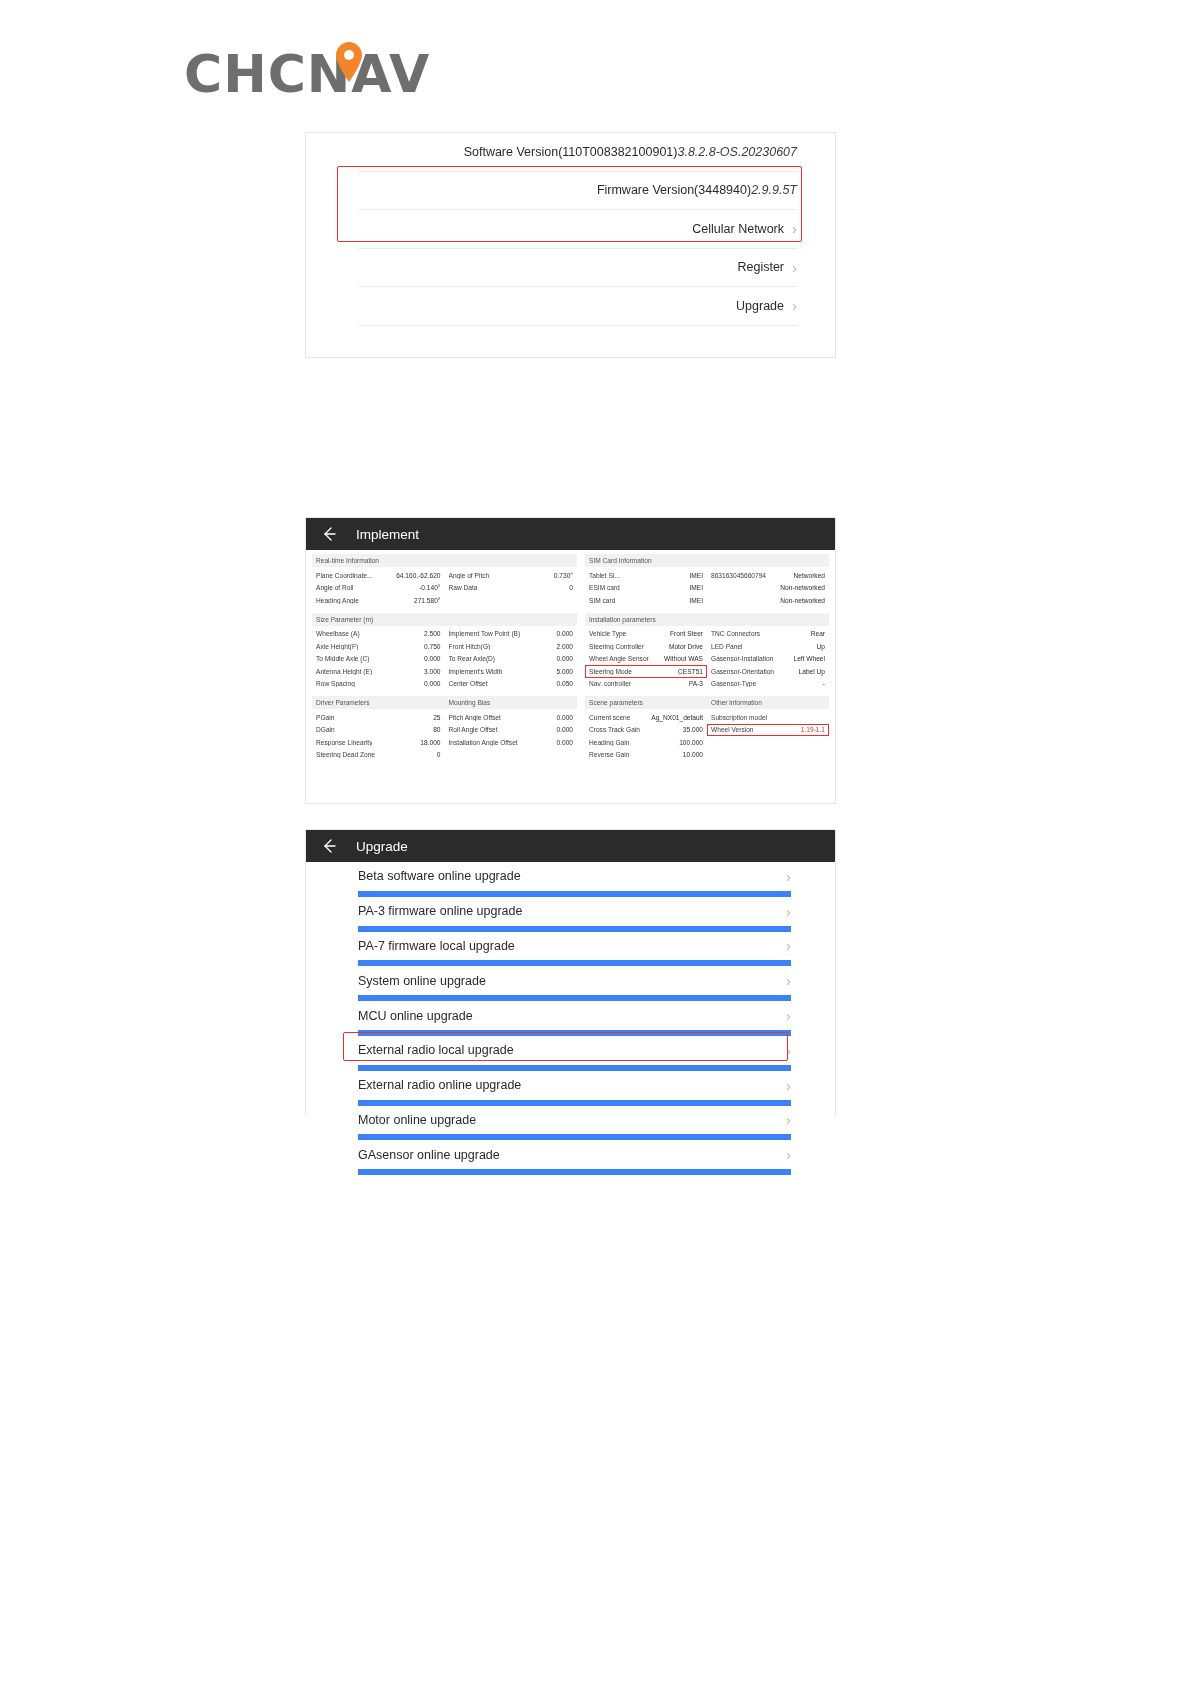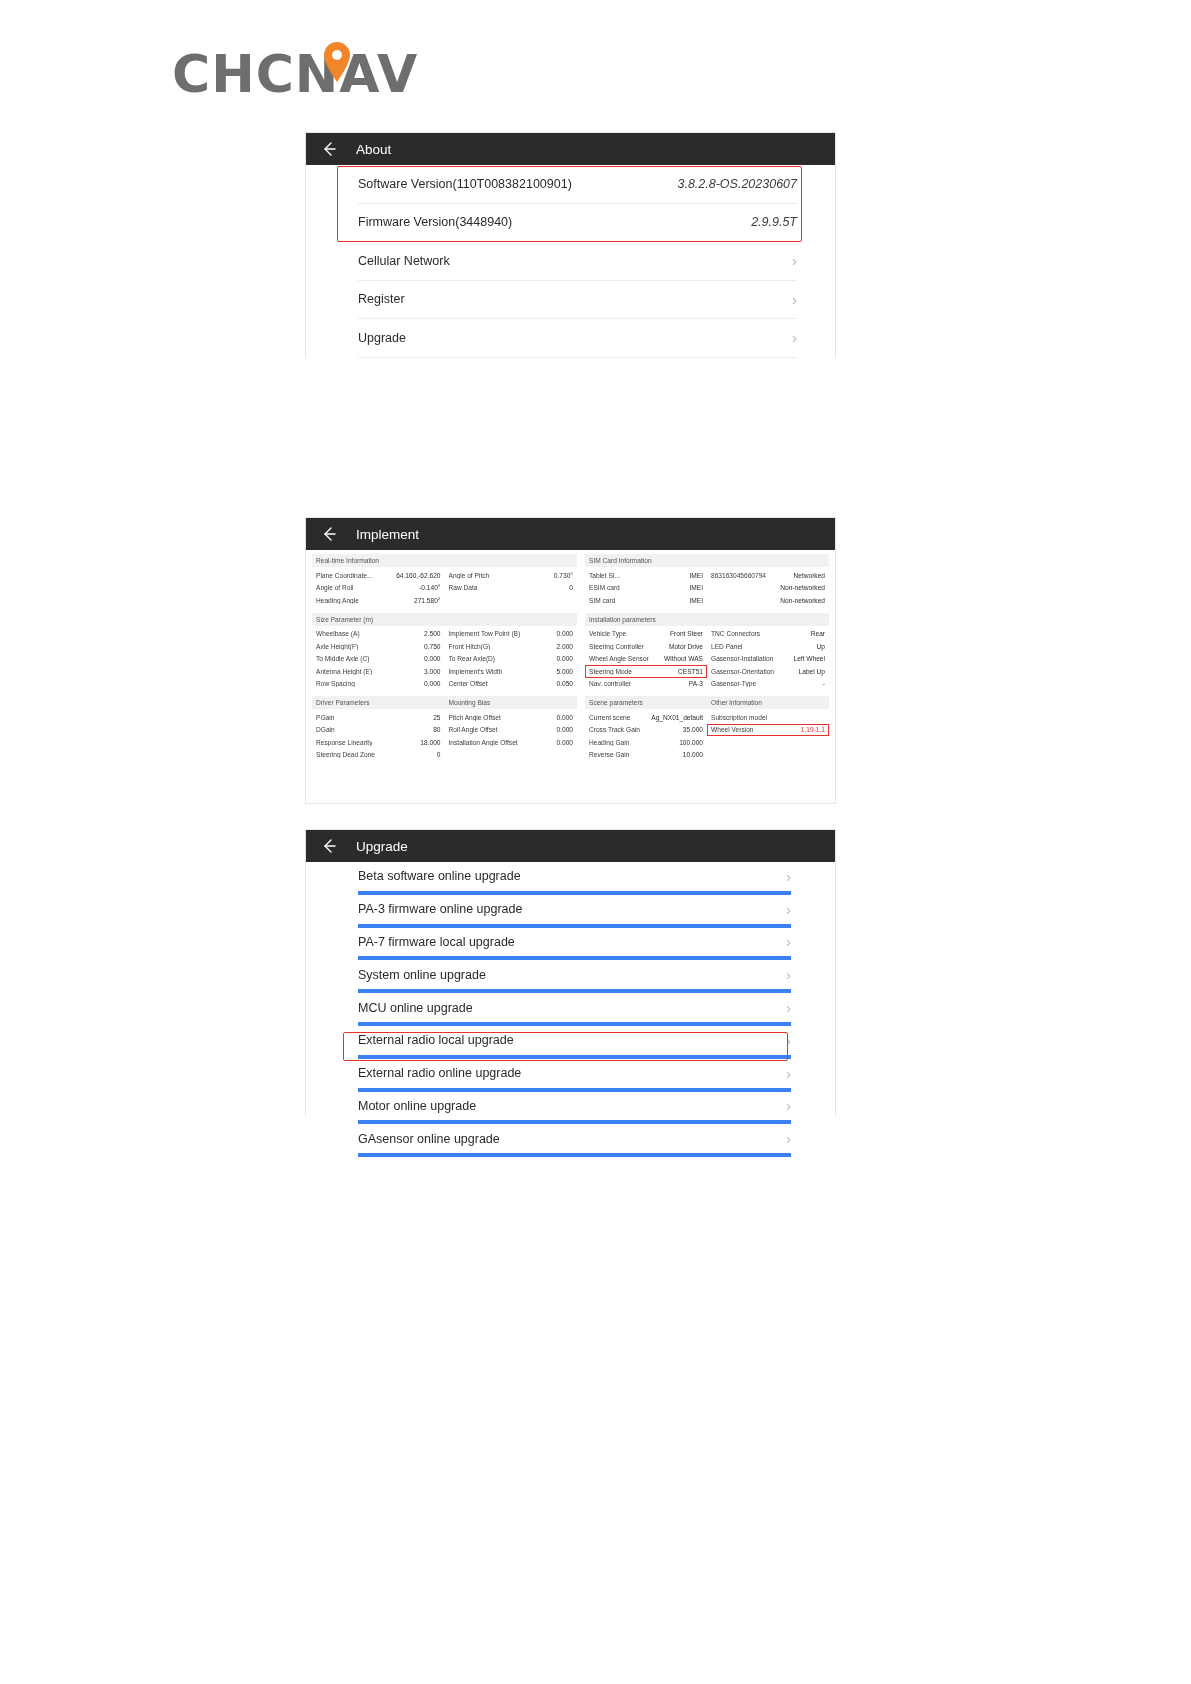--- a/index.html
+++ b/index.html
@@ -12,21 +12,21 @@
     height: 1684px;
     position: relative;
     font-family: "Liberation Sans", sans-serif;
     color: #222;
     overflow: hidden;
   }
 
   
   .logo-wrap {
     position: absolute;
-    left: 172px;
+    left: 184px;
     top: 48px;
     display: flex;
     align-items: center;
     justify-content: center;
   }
   .logo-text {
     font-family: "DejaVu Sans", sans-serif;
     font-size: 52px;
     font-weight: bold;
     letter-spacing: 1px;
@@ -80,21 +80,21 @@
   }
   .about-row {
     height: 37.5px;
     display: flex;
     align-items: center;
     margin: 0 38px 0 52px;
     border-bottom: 1px solid #ececec;
     font-size: 12.5px;
     color: #2a2a2a;
   }
-  .about-row .label { flex: 1; }
+  .about-row .label { flex: 1; text-align: right; }
   .about-row .value { color: #3d3d3d; font-size: 12.5px; font-style: italic; }
   .about-row .chev {
     color: #b5b5b5;
     font-size: 15px;
     margin-left: 8px;
   }
   .hl-box {
     position: absolute;
     border: 1.6px solid #e8312a;
     border-radius: 2px;
@@ -158,21 +158,21 @@
     top: 830px;
     width: 529px;
     height: 285px;
   }
   .upg-list { background: #fff; }
   .upg-row {
     height: 28.8px;
     display: flex;
     align-items: center;
     margin: 0 44px 0 52px;
-    border-bottom: 4px solid #3b82f6;
+    border-bottom: 6px solid #3b82f6;
     font-size: 12.5px;
     color: #2a2a2a;
     position: relative;
   }
   .upg-row .ulabel { flex: 1; }
   .upg-row .chev { color: #b9b9b9; font-size: 15px; }
   #upgrade-hl {
     left: 37px;
     top: 202px;
     width: 443px;
@@ -184,29 +184,20 @@
 
 <div class="logo-wrap">
   <div class="logo-text">CHCNAV</div>
   <svg class="logo-pin" viewBox="0 0 26 40">
     <path d="M13 0 C20 0 26 6 26 13 C26 22 13 40 13 40 C13 40 0 22 0 13 C0 6 6 0 13 0 Z" fill="#f2852a"></path>
     <circle cx="13" cy="13" r="5" fill="#ffffff"></circle>
   </svg>
 </div>
 
 <div class="panel" id="about-panel">
-  <div class="titlebar">
-    <span class="back-arrow">
-      <svg width="18" height="18" viewBox="0 0 18 18">
-          <path d="M11 3 L5 9 L11 15" stroke="#ffffff" stroke-width="1.4" fill="none" stroke-linecap="round" stroke-linejoin="round"></path>
-          <path d="M5 9 L15 9" stroke="#ffffff" stroke-width="1.4" fill="none" stroke-linecap="round"></path>
-        </svg>
-    </span>
-    <span class="ttl">About</span>
-  </div>
   <div class="about-list">
     <div class="about-row">
       <span class="label">Software Version(110T008382100901)</span>
       <span class="value">3.8.2.8-OS.20230607</span>
     </div>
     <div class="about-row">
       <span class="label">Firmware Version(3448940)</span>
       <span class="value">2.9.9.5T</span>
     </div>
     <div class="about-row">

